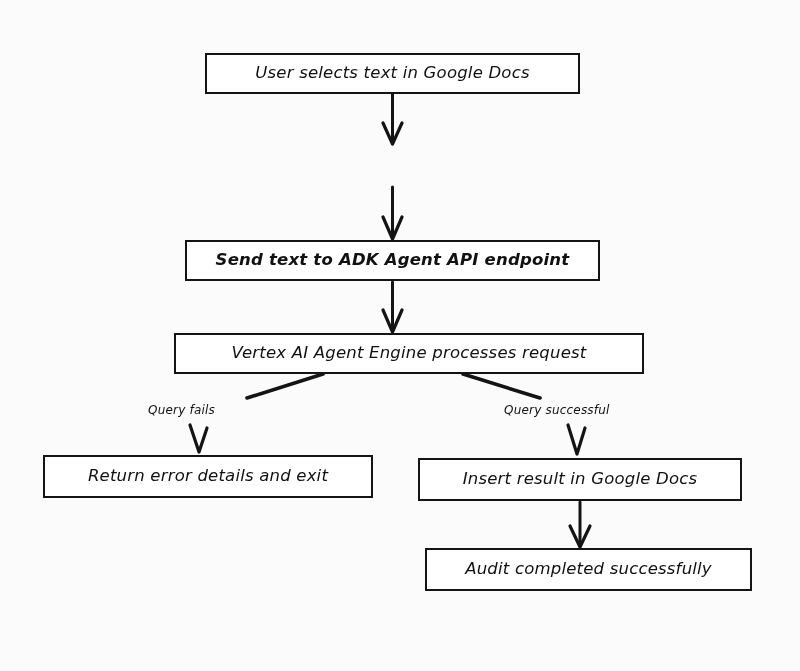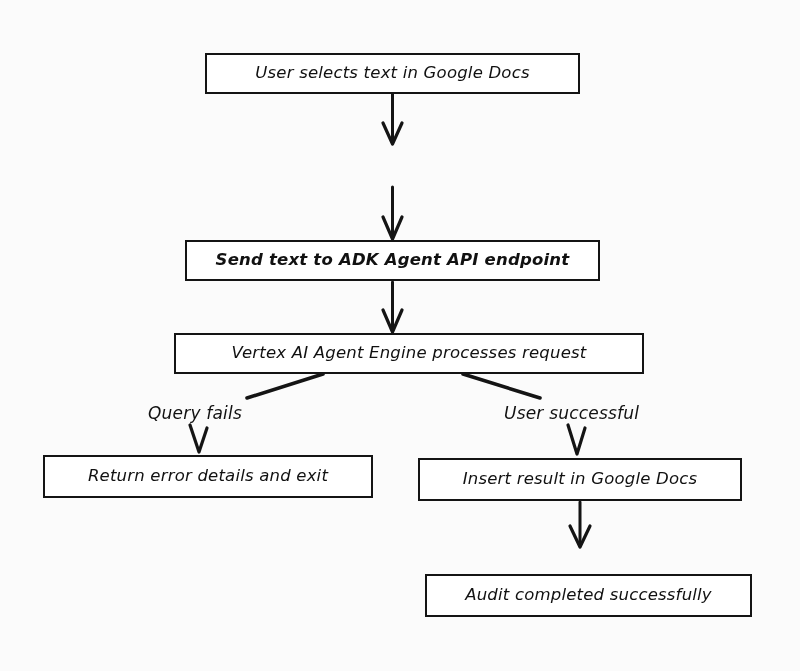--- a/index.html
+++ b/index.html
@@ -42,21 +42,21 @@
     font-size: 16.5px;
     font-style: italic;
     letter-spacing: 0.2px;
     line-height: 1.1;
     white-space: nowrap;
   }
   .edge-label {
     position: absolute;
     color: #111111;
     font-family: "DejaVu Sans", sans-serif;
-    font-size: 17px;
+    font-size: 12px;
     font-style: italic;
     letter-spacing: 0.2px;
     white-space: nowrap;
     background: transparent;
   }
 </style>
 </head>
 <body>
 
 <div id="canvas">
@@ -108,21 +108,21 @@
   </div>
 
   <div class="node" style="left:418px; top:458px; width:324px; height:43px;">
     <span>Insert result in Google Docs</span>
   </div>
 
   <div class="node" style="left:43px; top:455px; width:330px; height:43px;">
     <span>Return error details and exit</span>
   </div>
 
-  <div class="node" style="left:425px; top:548px; width:327px; height:43px;margin-top:26px;">
+  <div class="node" style="left:425px; top:548px; width:327px; height:43px;">
     <span>Audit completed successfully</span>
   </div>
 
   <div class="edge-label" style="left:148px; top:403px;">Query fails</div>
 
-  <div class="edge-label" style="left:504px; top:403px;">User successful</div>
+  <div class="edge-label" style="left:504px; top:403px;">Query successful</div>
 
 </div>
 
 </body></html>

